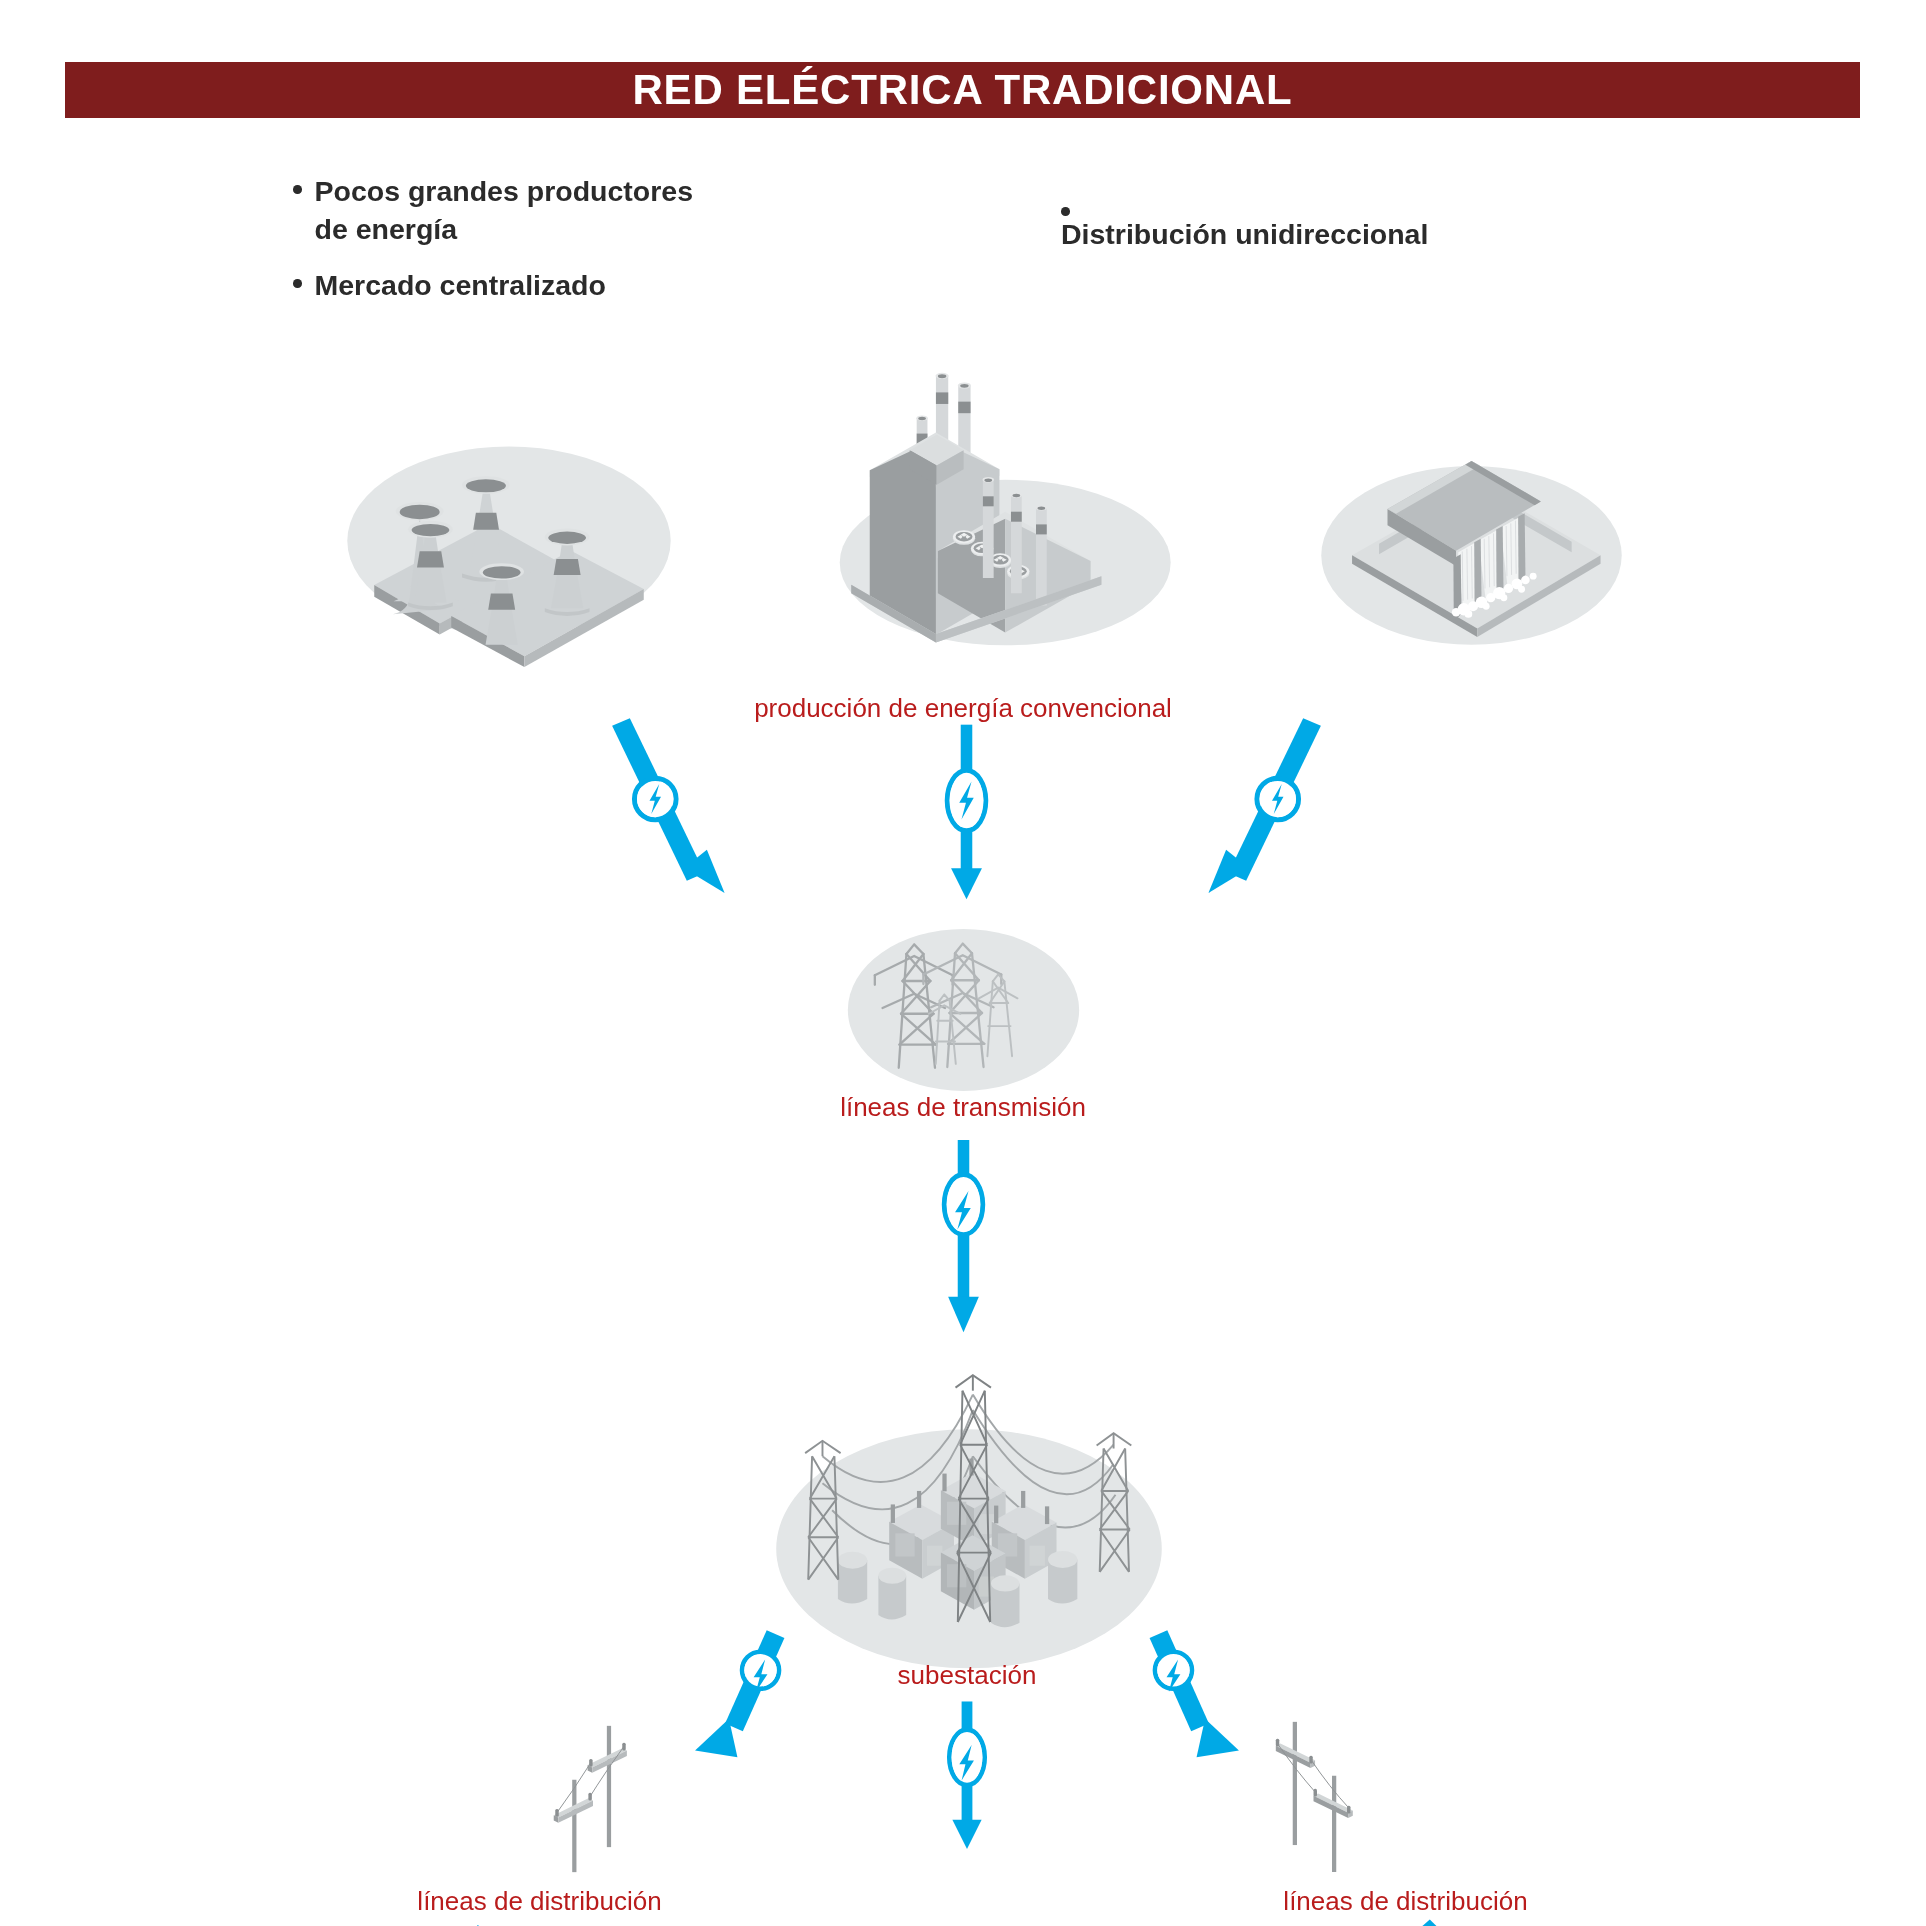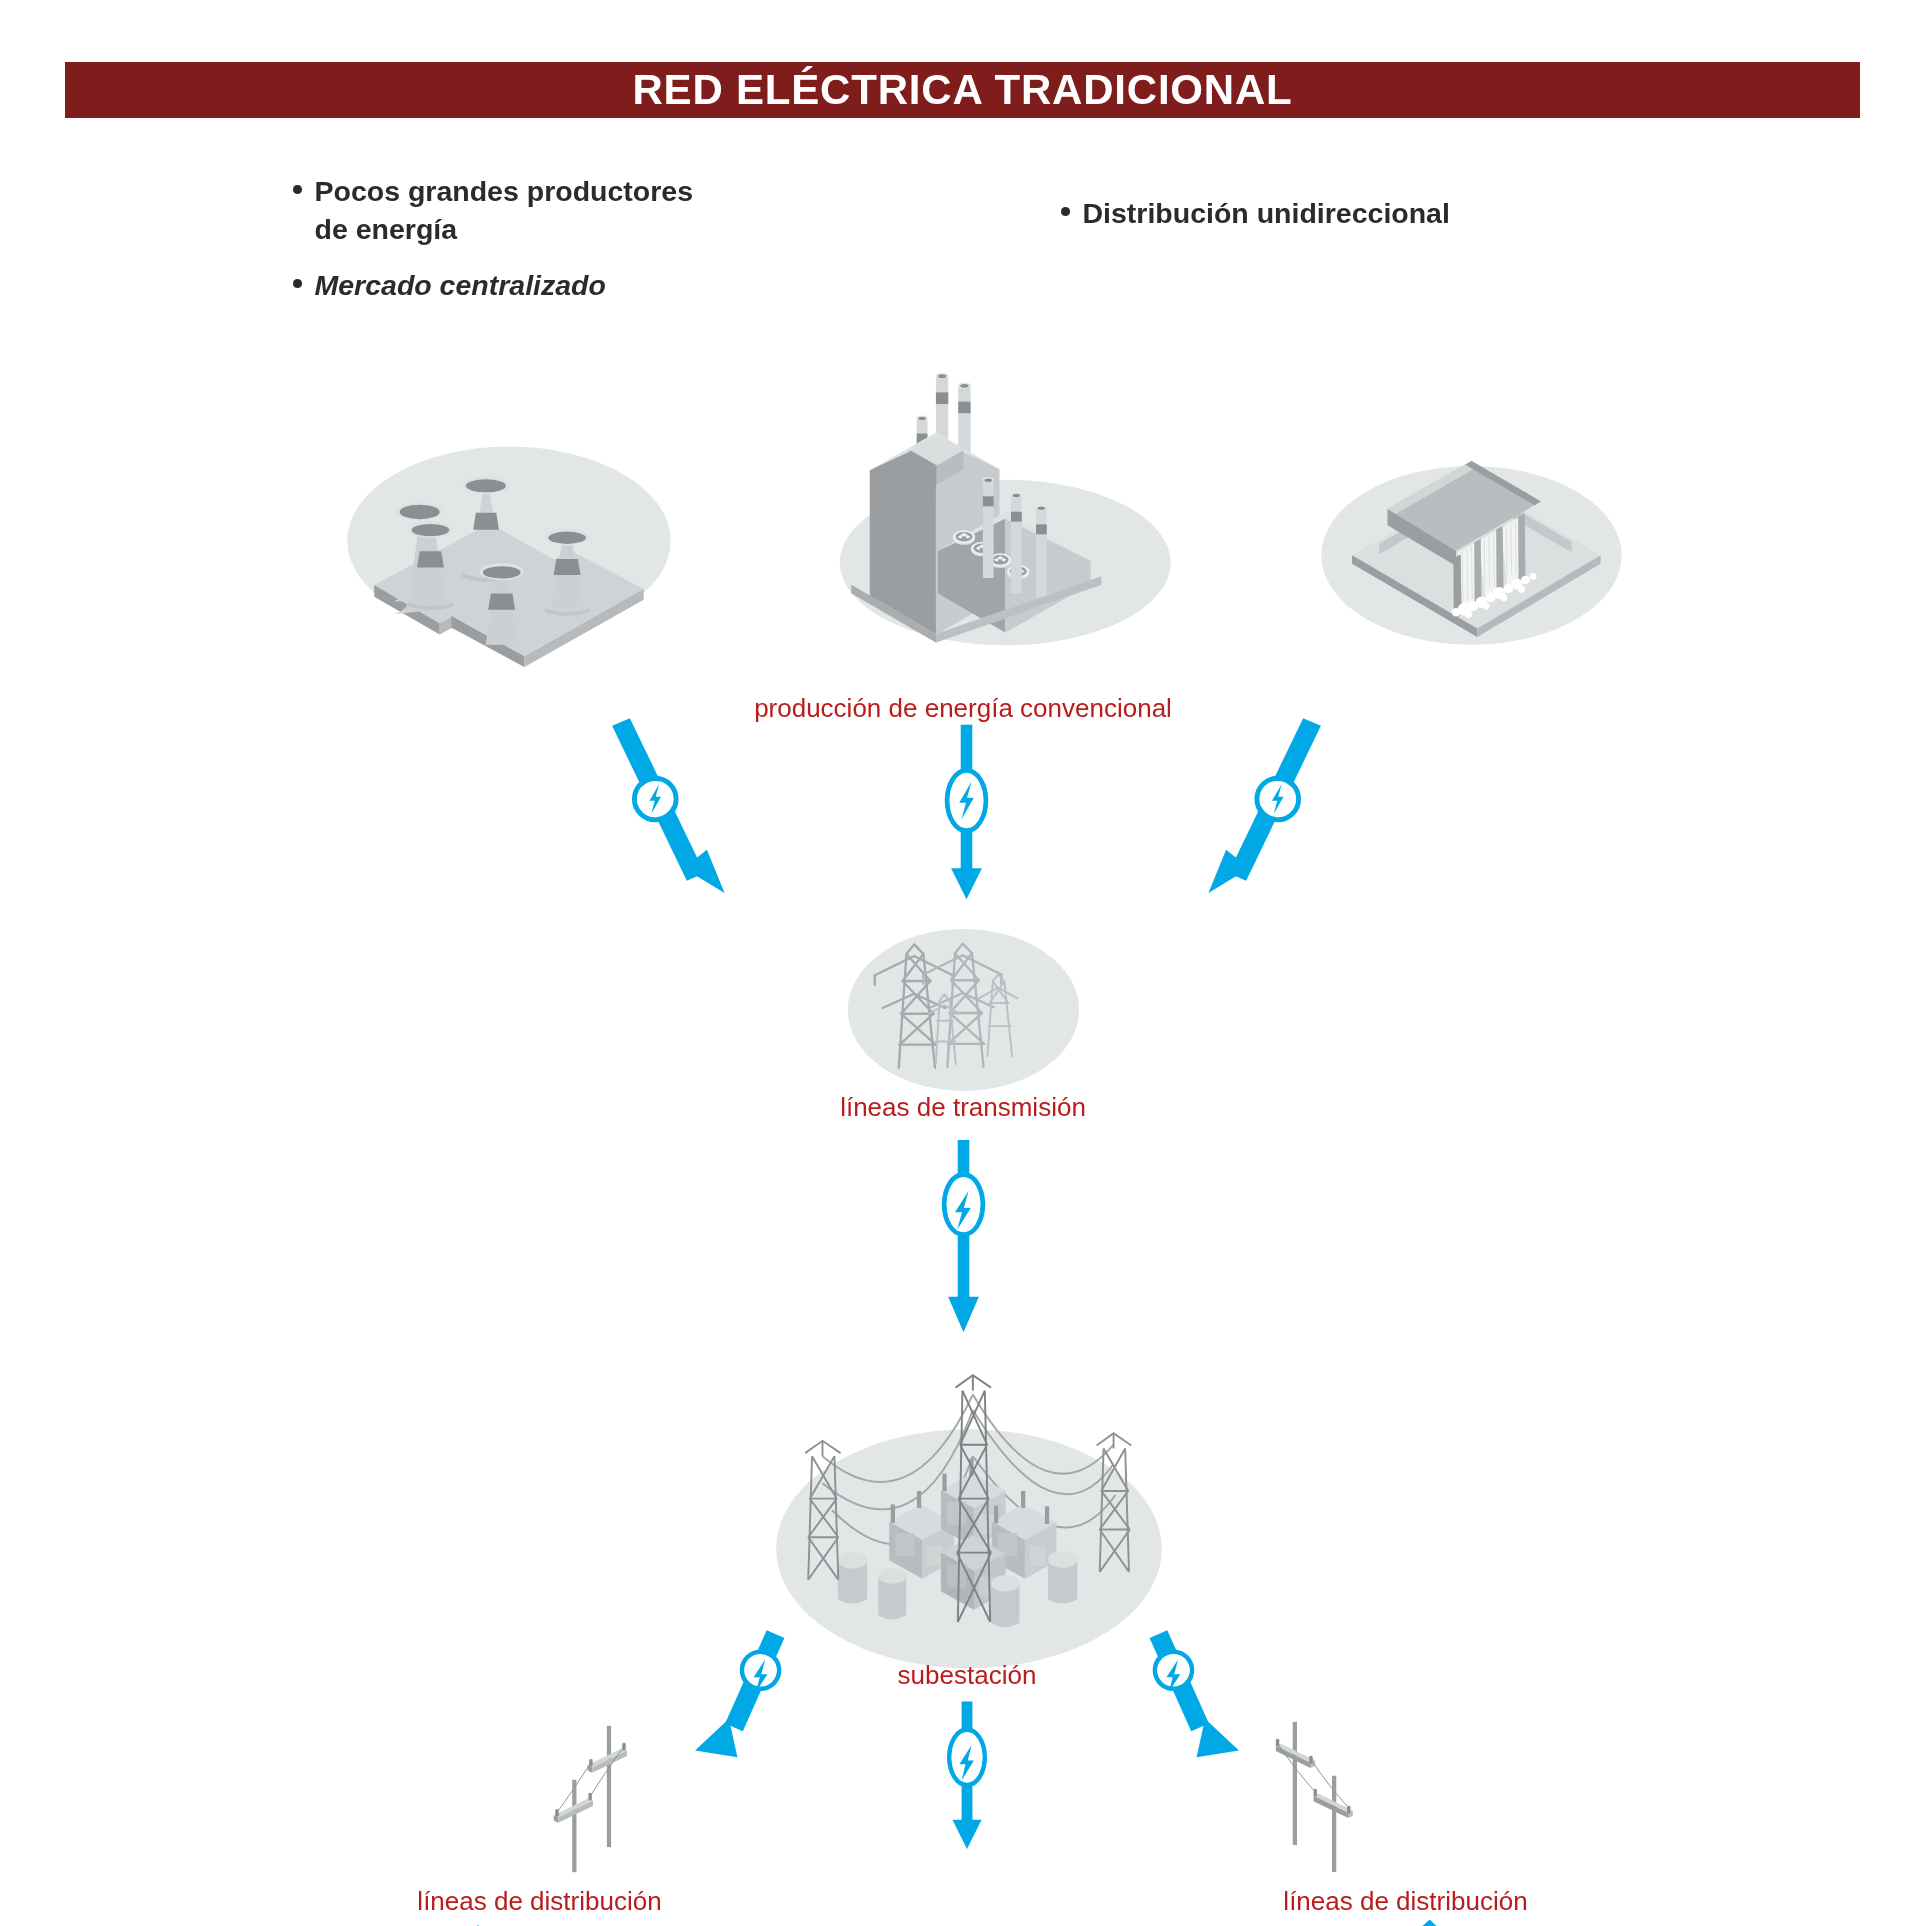--- a/index.html
+++ b/index.html
@@ -52,30 +52,30 @@
   </div>
 
   <div class="bullet-col" style="left:293px;top:173px;width:616px;">
     <div class="bullet-row">
       <div class="bullet-dot"></div>
       <div class="bullet-text">
         <div>Pocos grandes productores</div>
         <div>de energía</div>
       </div>
     </div>
-    <div class="bullet-row" style="margin-top:2px;font-style:italic;">
+    <div class="bullet-row" style="margin-top:2px;">
       <div class="bullet-dot"></div>
       <div class="bullet-text">
         <div>Mercado centralizado</div>
       </div>
     </div>
   </div>
 
   <div class="bullet-col" style="left:1061px;top:181px;width:732px;">
-    <div class="bullet-row" style="margin-top:14px;">
+    <div class="bullet-row" style="margin-top:14px;flex-direction:column;">
       <div class="bullet-dot"></div>
       <div class="bullet-text">
         <div>Distribución unidireccional</div>
       </div>
     </div>
   </div>
 
   <div class="abs" style="left:324px;top:408px;width:370px;height:231px;">
     <svg viewBox="0 0 960 600" width="370" height="231">
       <ellipse cx="480" cy="345" rx="420" ry="245" fill="#e3e6e7"></ellipse>

